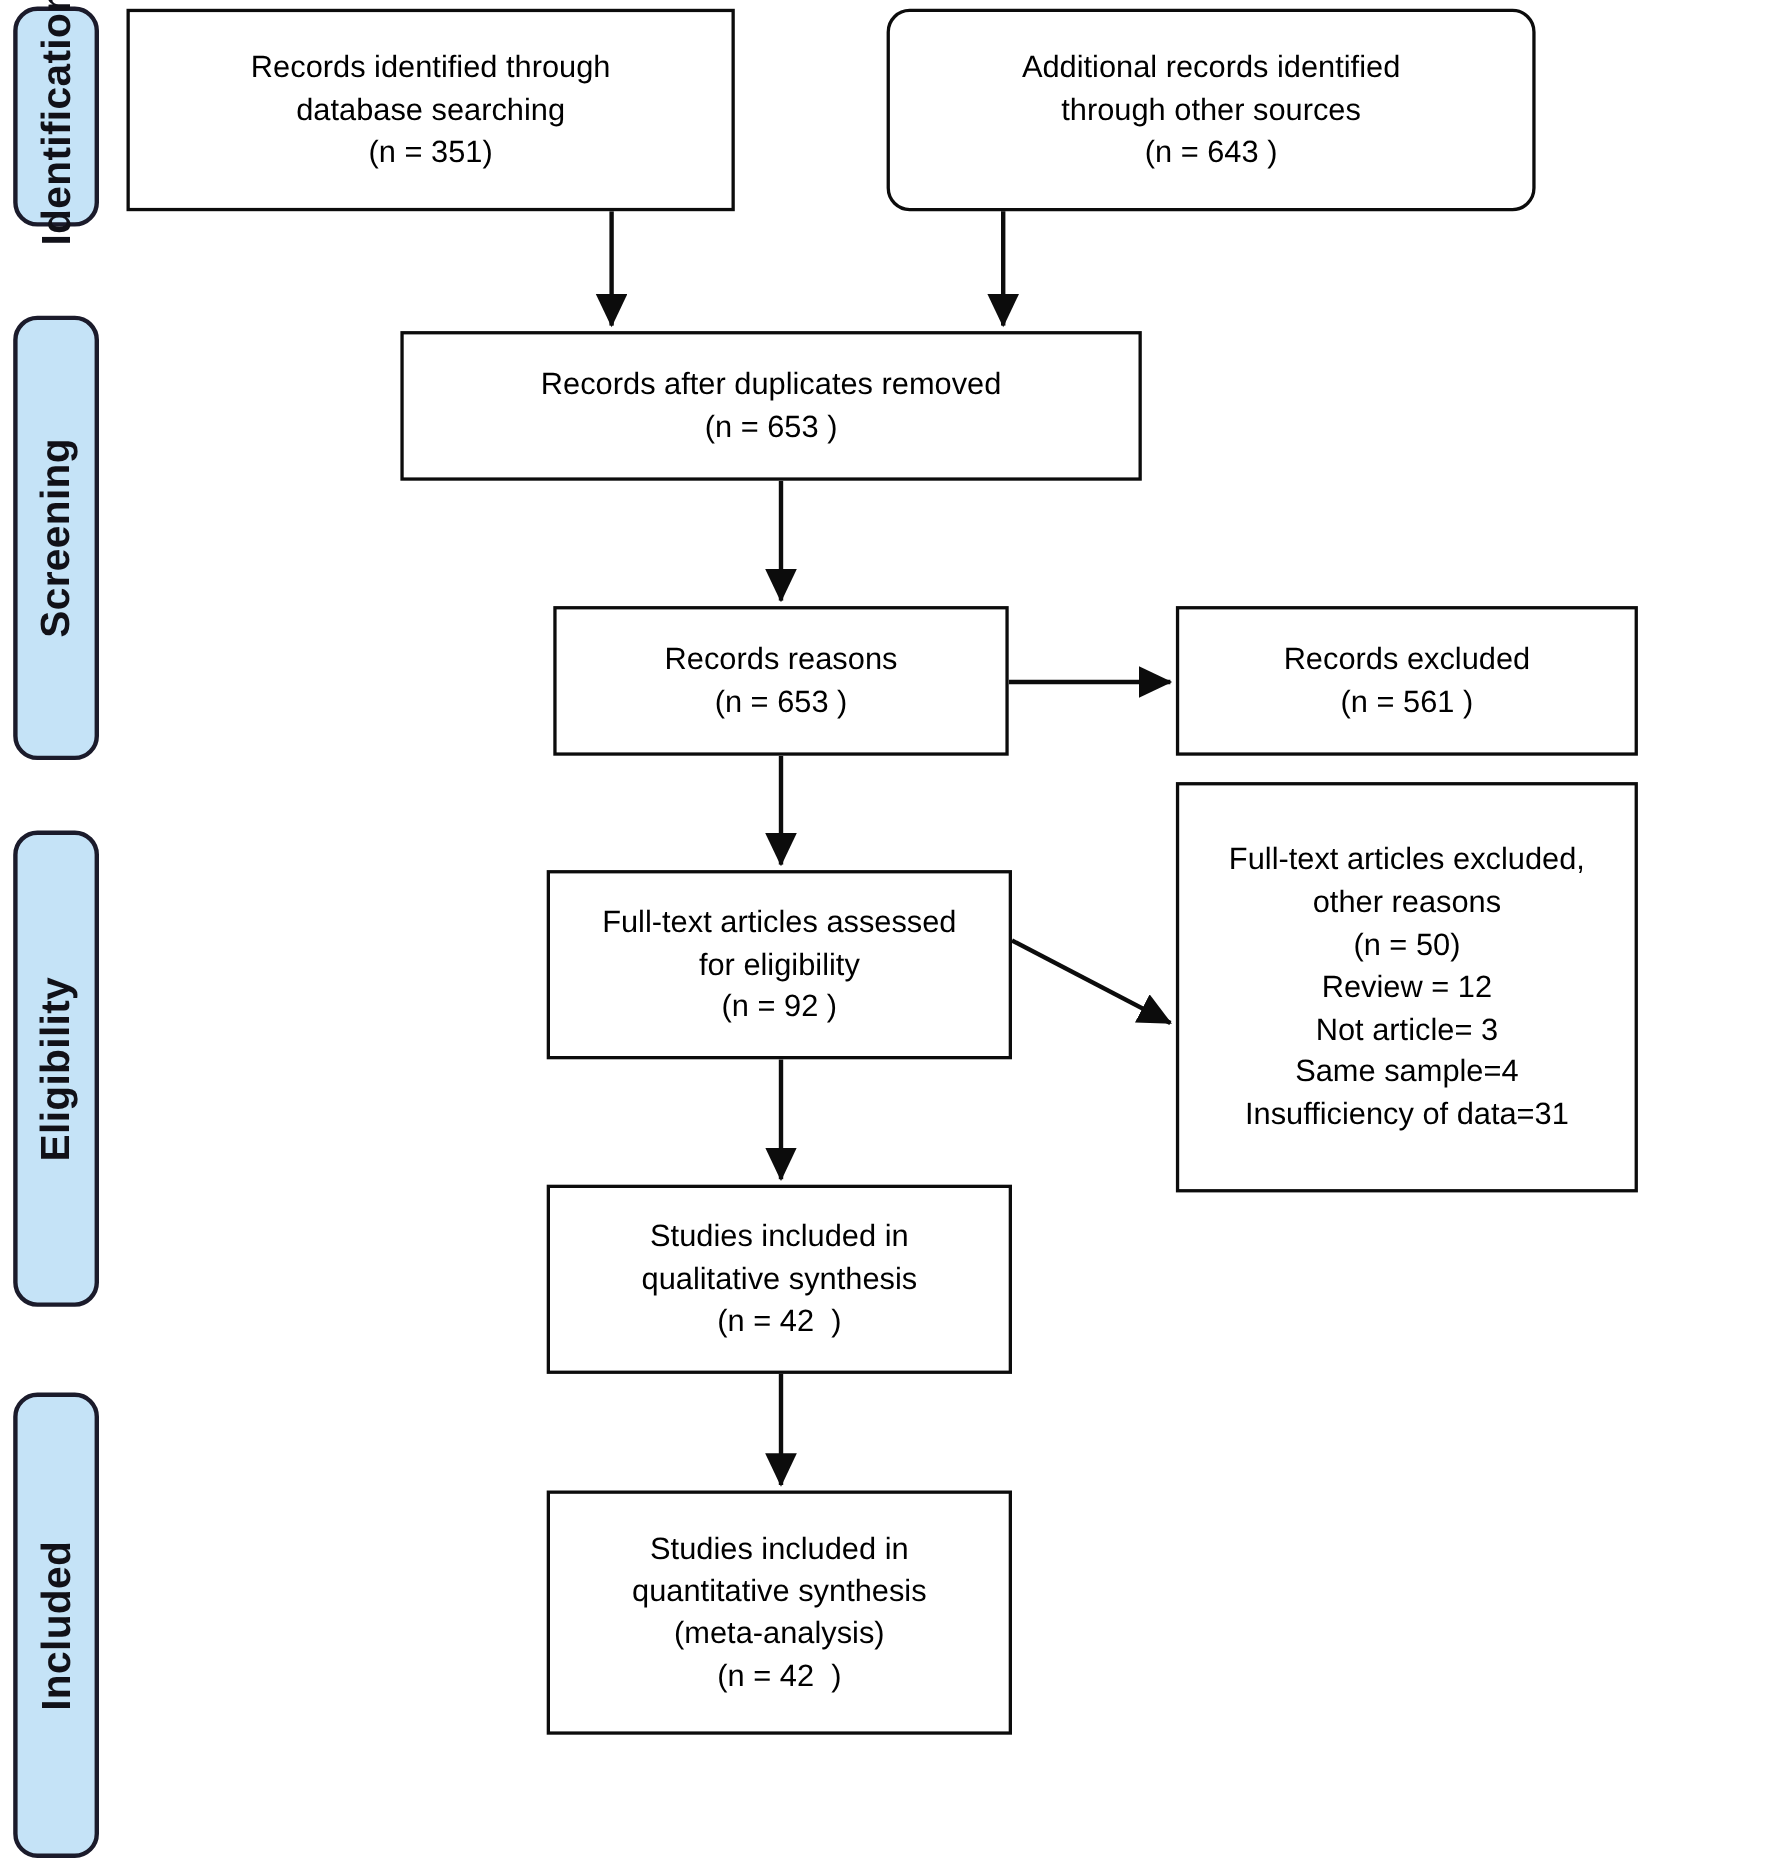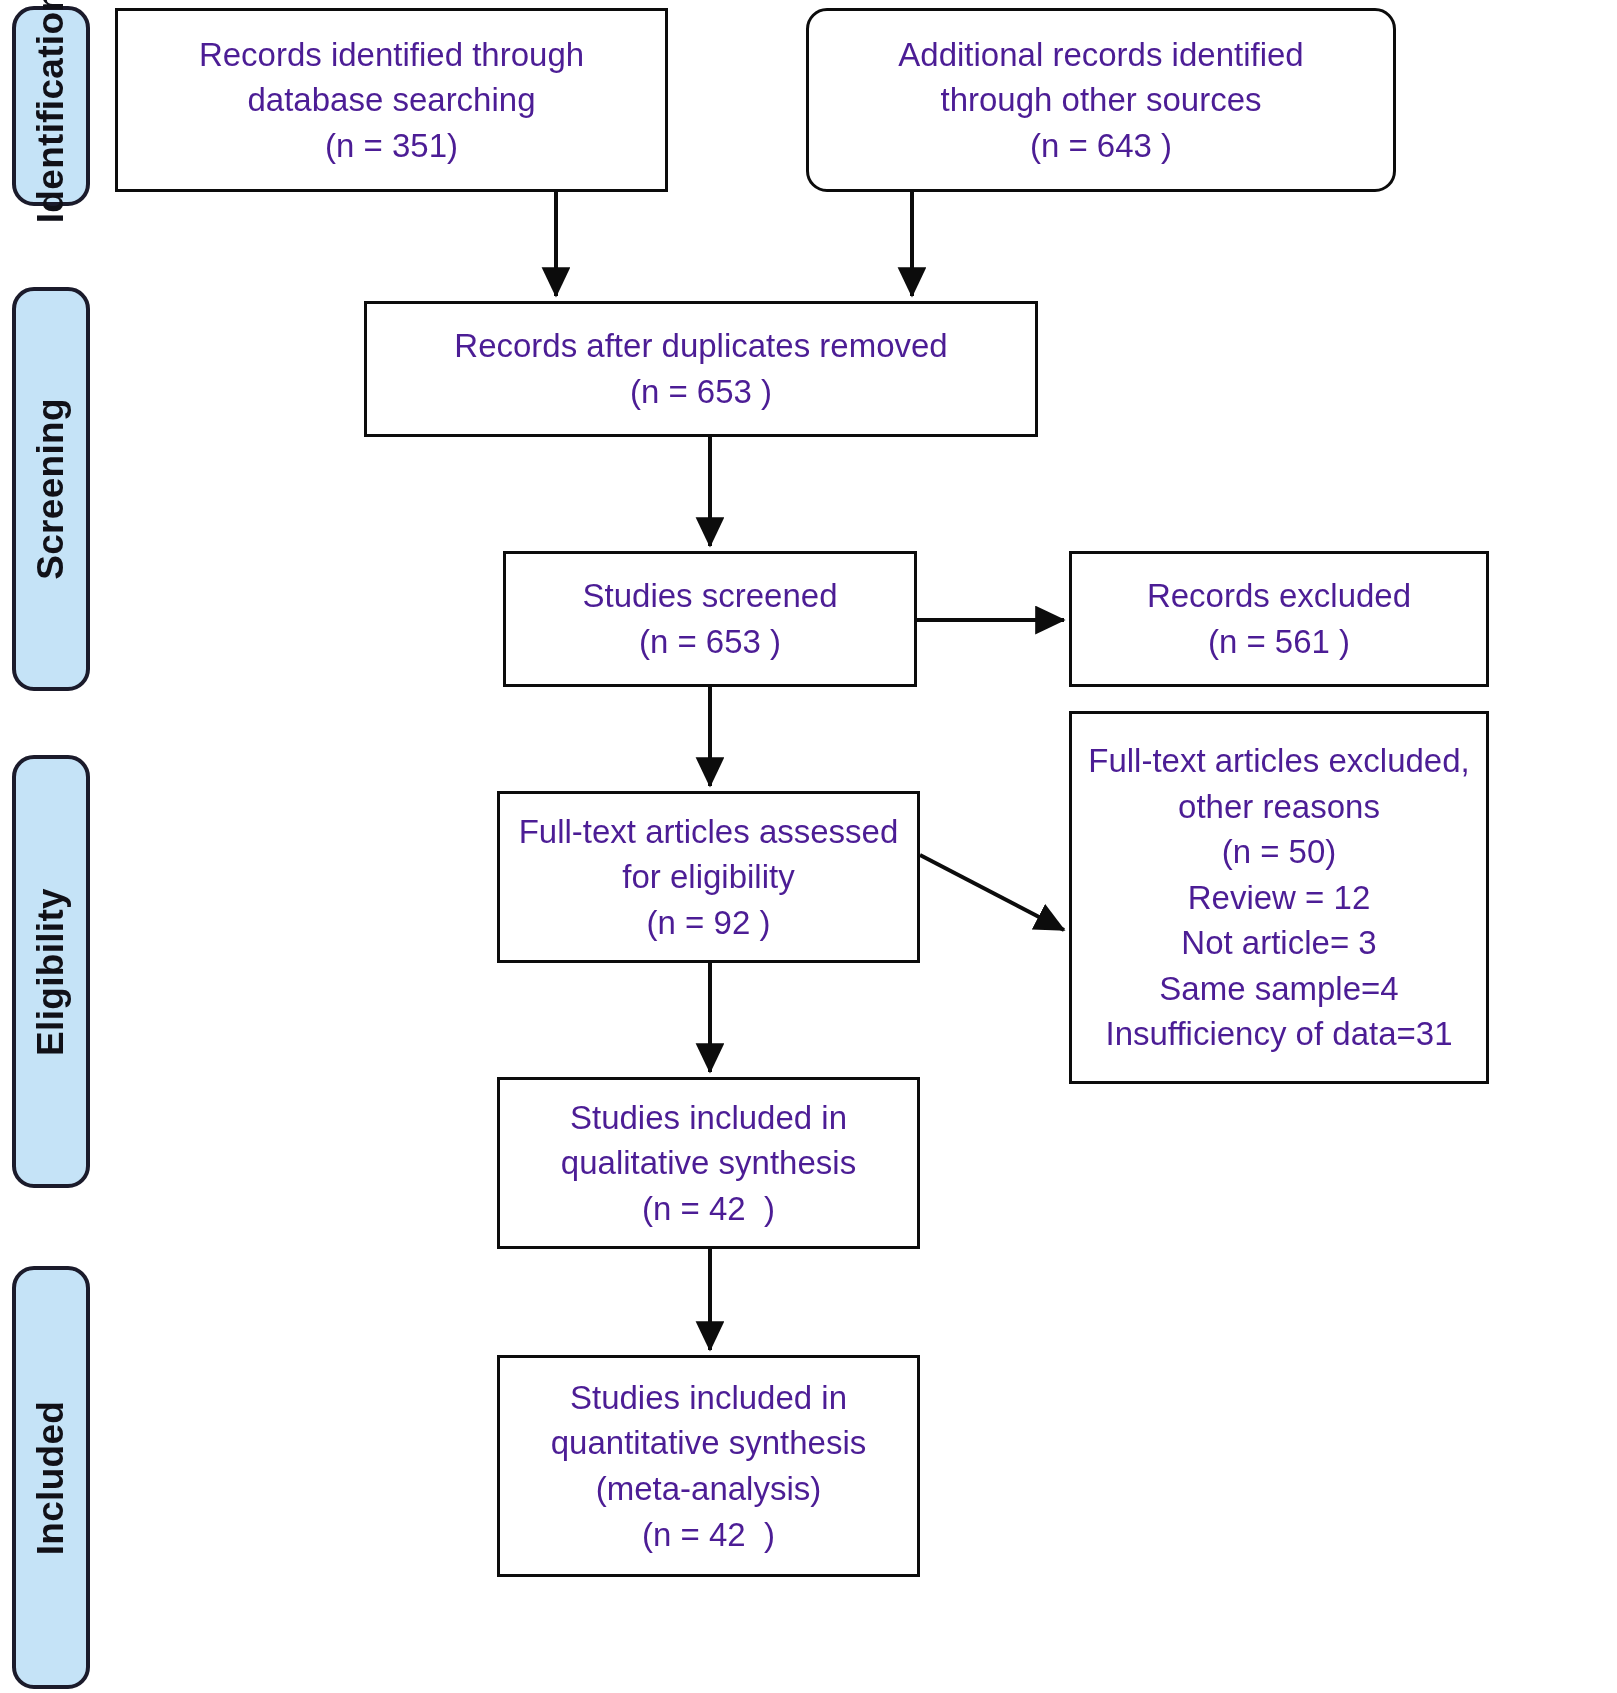--- a/index.html
+++ b/index.html
@@ -40,22 +40,22 @@
   .flow-box {
     position: absolute;
     background: #ffffff;
     border: 3px solid #0c0c0c;
     box-sizing: border-box;
     display: flex;
     flex-direction: column;
     align-items: center;
     justify-content: center;
     text-align: center;
-    color: #4c1d95;
-    font-size: 33px;
+    color: #000000;
+    font-size: 28px;
     line-height: 1.38;
     padding: 6px 10px;
   }
   .flow-box .line { display: block; white-space: pre; }
 
   
   #arrows {
     position: absolute;
     left: 0; top: 0;
     width: 1617px;
@@ -119,21 +119,21 @@
     <span class="line">through other sources</span>
     <span class="line">(n = 643 )</span>
   </div>
 
   <div class="flow-box" style="left:364px; top:301px; width:674px; height:136px;">
     <span class="line">Records after duplicates removed</span>
     <span class="line">(n = 653 )</span>
   </div>
 
   <div class="flow-box" style="left:503px; top:551px; width:414px; height:136px;">
-    <span class="line">Studies screened</span>
+    <span class="line">Records reasons</span>
     <span class="line">(n = 653 )</span>
   </div>
 
   <div class="flow-box" style="left:1069px; top:551px; width:420px; height:136px;">
     <span class="line">Records excluded</span>
     <span class="line">(n = 561 )</span>
   </div>
 
   <div class="flow-box" style="left:497px; top:791px; width:423px; height:172px;">
     <span class="line">Full-text articles assessed</span>

